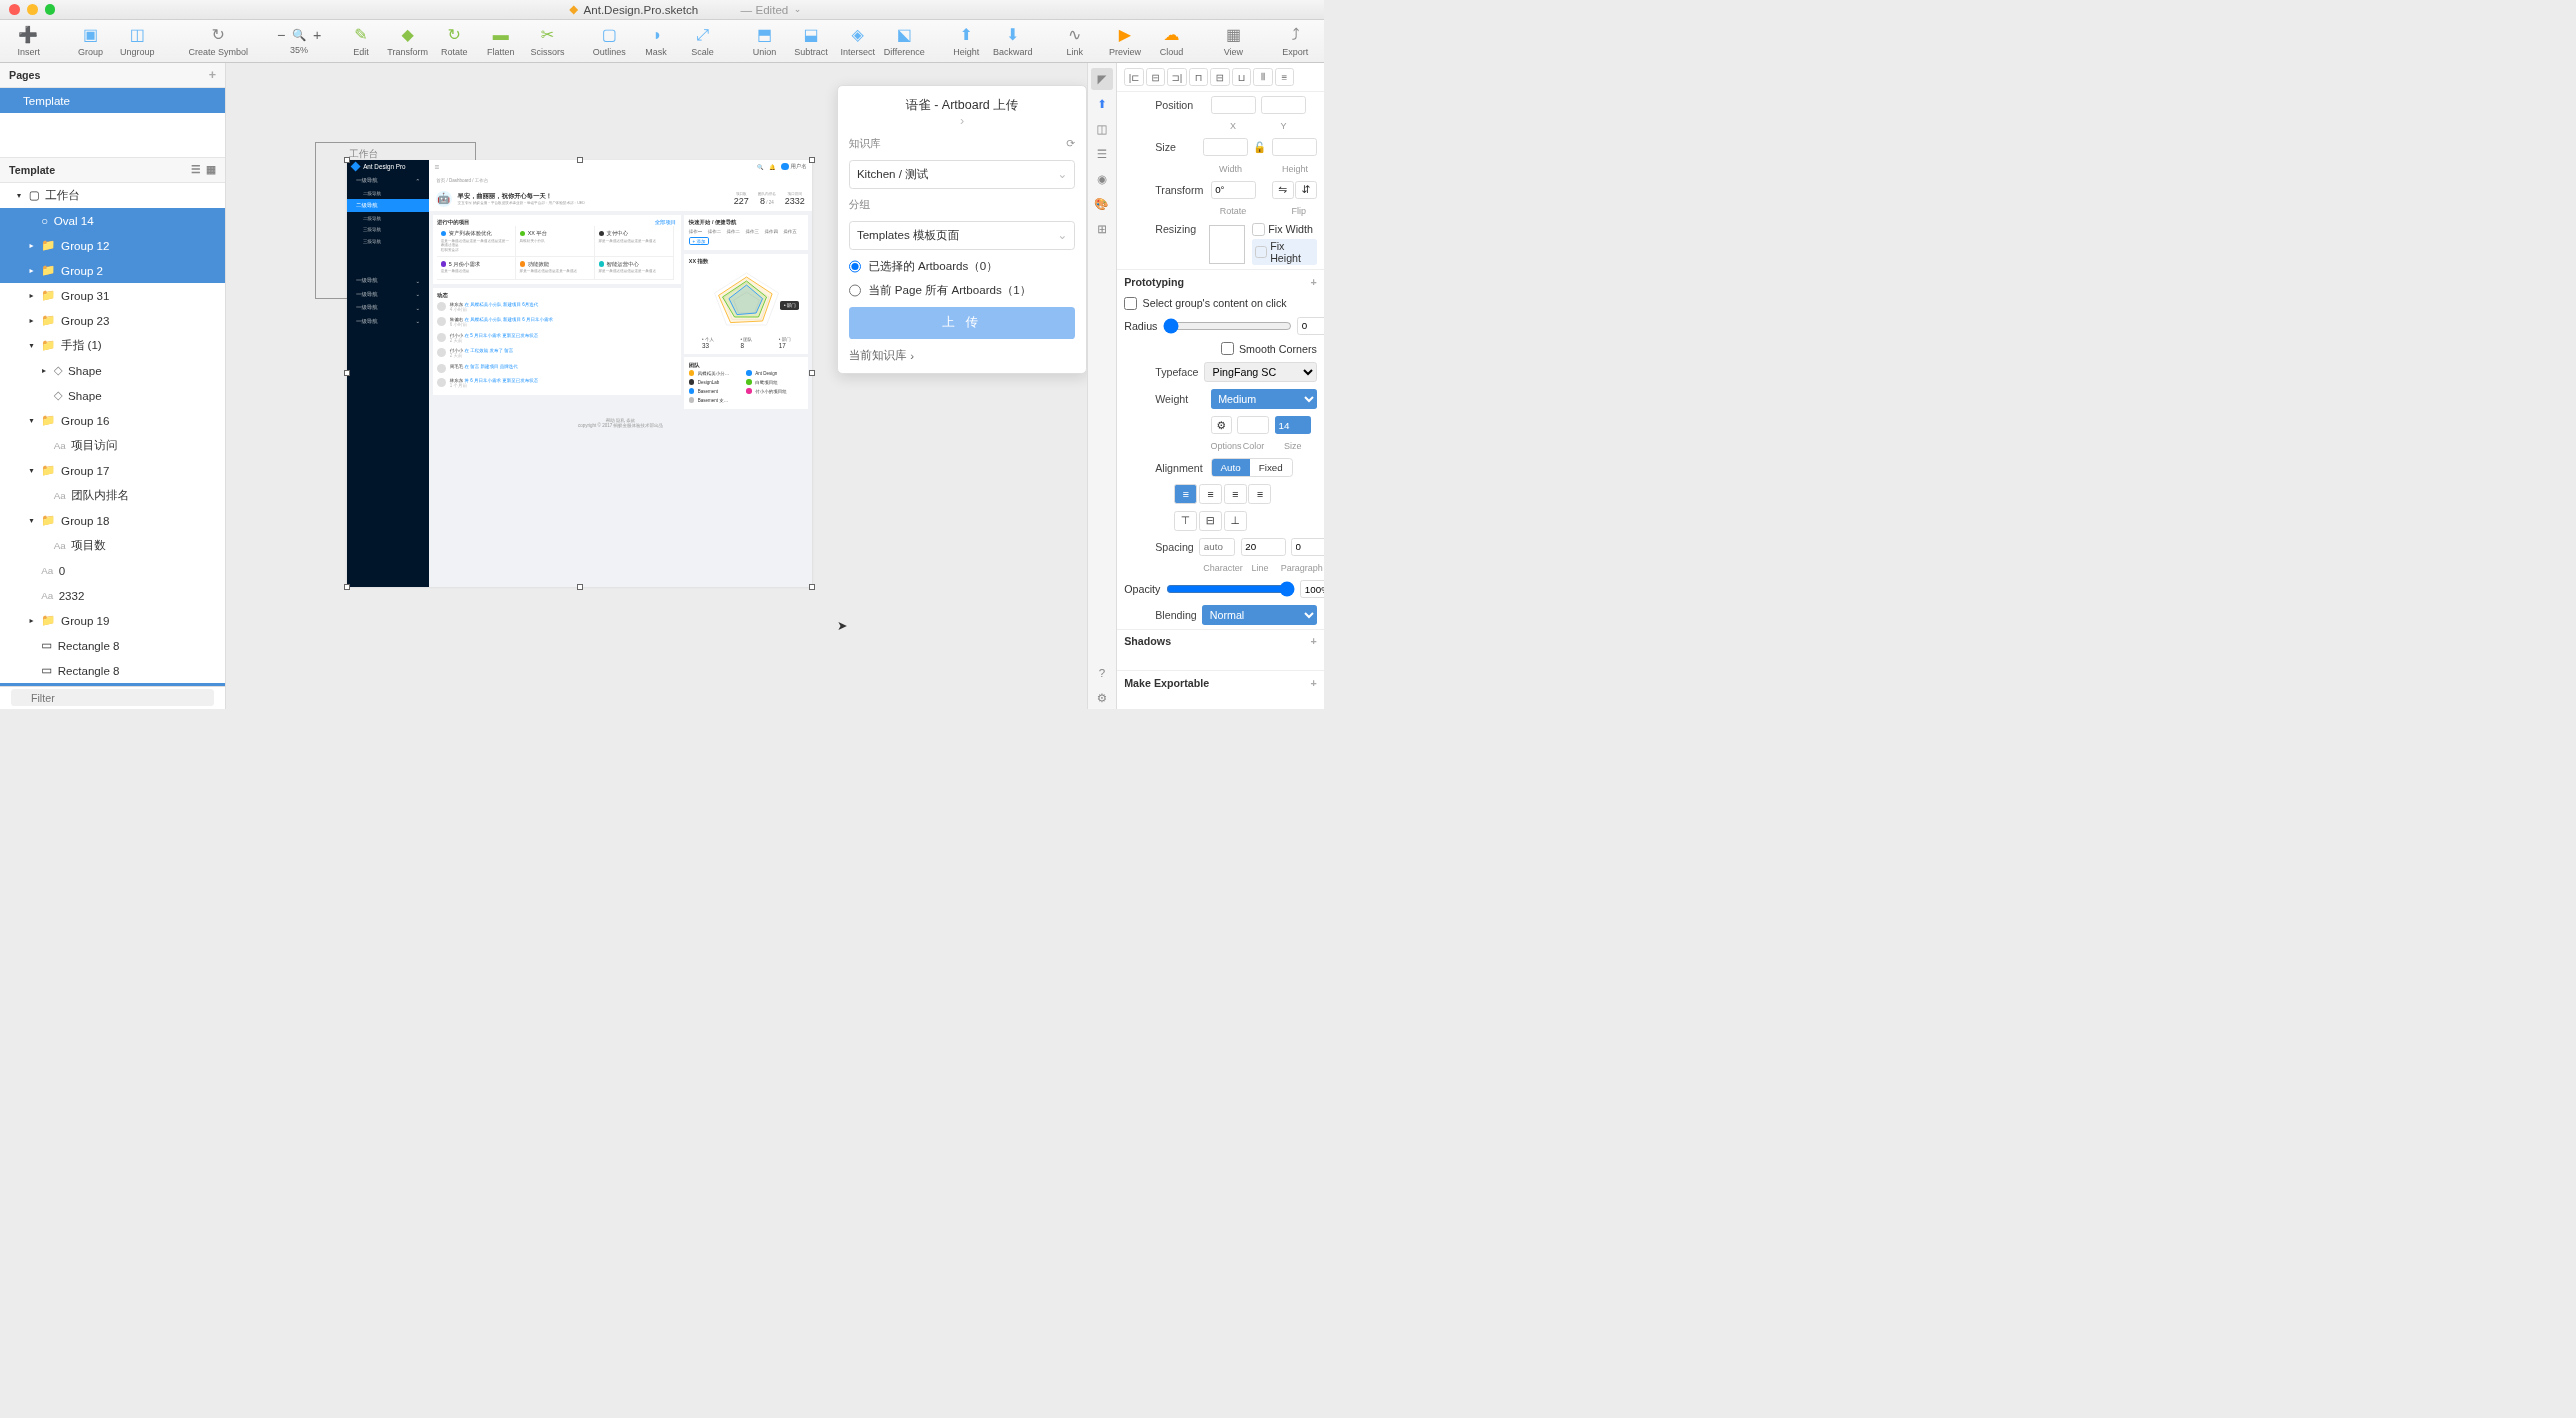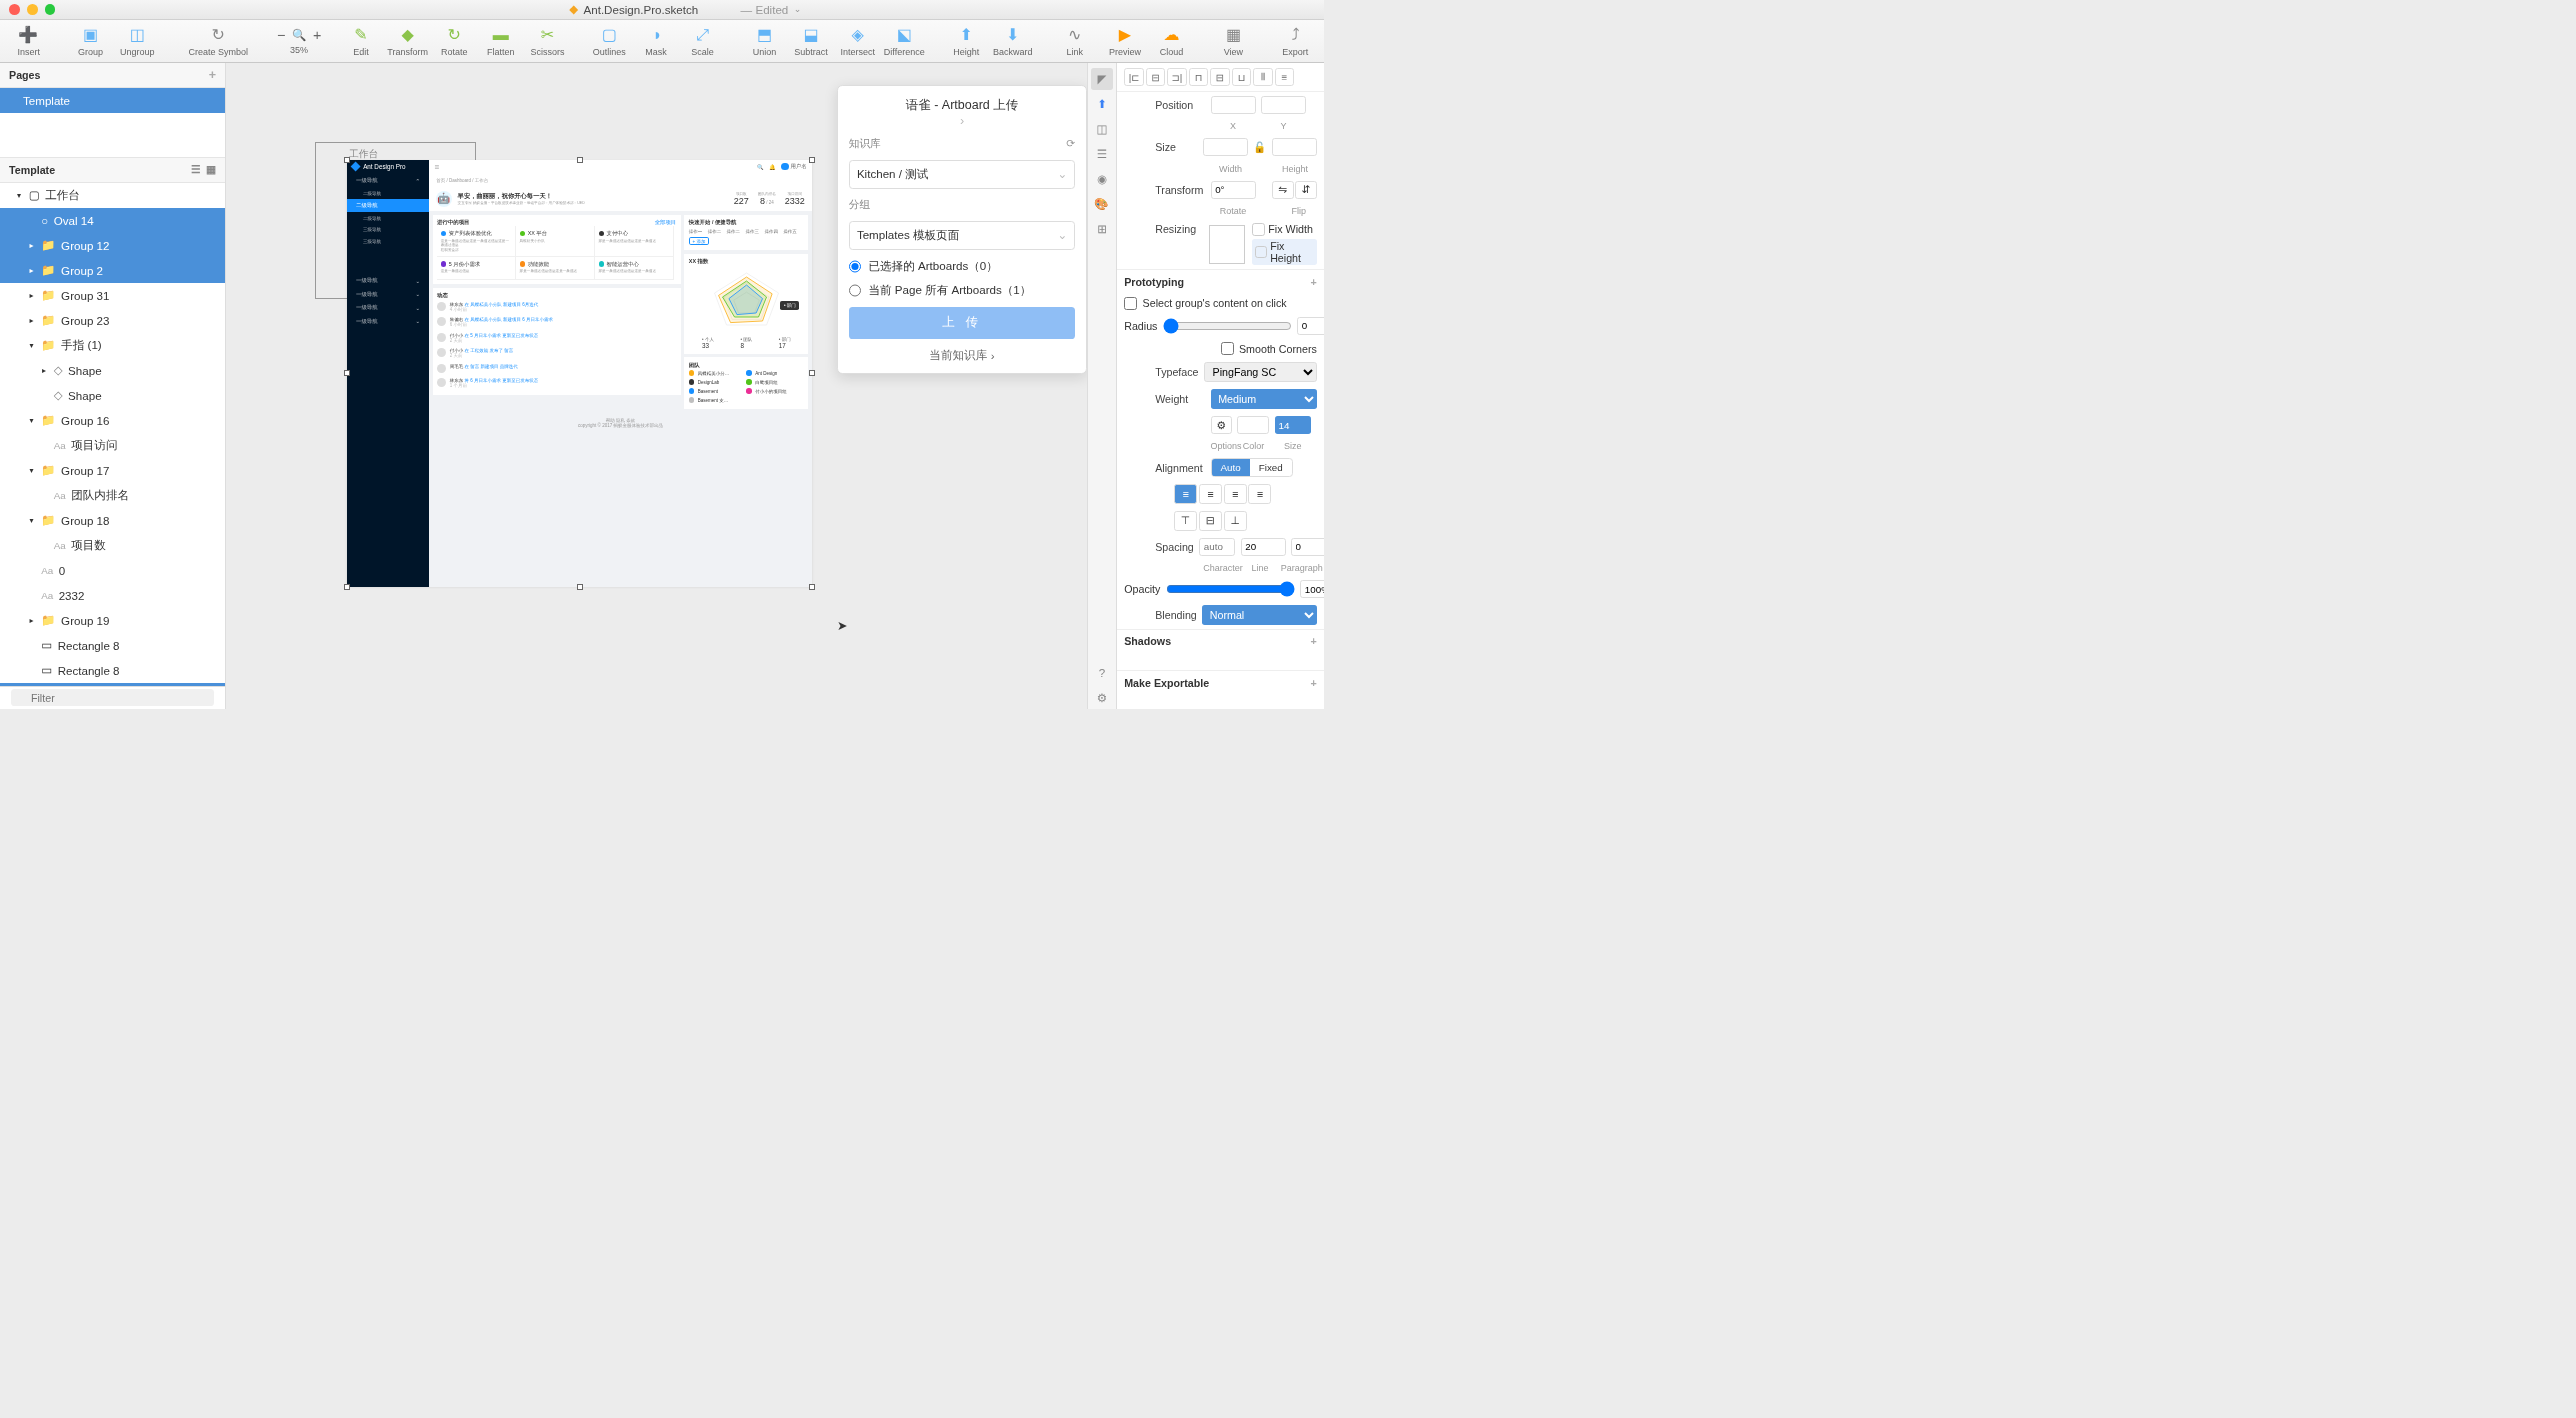--- a/index.html
+++ b/index.html
@@ -95,21 +95,21 @@
 .ab-footer { text-align: center; font-size: 4.5px; color: #999; padding: 5.4px; }
 
 
 .upload-panel { position: absolute; background: #fff; border: 0.9px solid #ddd; border-radius: 5.4px; box-shadow: 0 3.6px 14.3px rgba(0,0,0,0.12); width: 250px; padding: 10.7px; display: flex; flex-direction: column; gap: 9px; }
 .upload-panel h3 { font-size: 12.5px; font-weight: 500; display: flex; justify-content: space-between; align-items: center; flex-direction: column; }
 .upload-panel .sub-label { font-size: 10.7px; color: #888; display: flex; justify-content: space-between; align-items: center; }
 .upload-panel select, .dropdown-fake { width: 100%; height: 29px; border: 0.9px solid #ddd; border-radius: 3.6px; padding: 0 7.2px; font-size: 11.6px; display: flex; align-items: center; justify-content: space-between; background: #fff; }
 .upload-panel .radio-row { display: flex; align-items: center; gap: 7.2px; font-size: 11.6px; }
 .upload-panel .radio-row input { width: 12.5px; height: 12.5px; }
 .upload-btn { width: 100%; height: 32px; background: #8fbef5; color: #fff; border: none; border-radius: 3.6px; font-size: 12.5px; letter-spacing: 3.6px; }
-.upload-footer { font-size: 11.6px; color: #666; text-align: right; display: flex; justify-content: center; align-items: center; gap: 3.6px; }
+.upload-footer { font-size: 11.6px; color: #666; text-align: right; display: flex; justify-content: flex-start; align-items: center; gap: 3.6px; }
 
 
 .right-col { width: 29px; background: #f5f5f5; border-left: 0.9px solid #ddd; display: flex; flex-direction: column; align-items: center; padding-top: 5.4px; gap: 3.6px; }
 .right-col .tab { width: 21.5px; height: 21.5px; display: flex; align-items: center; justify-content: center; color: #888; border-radius: 2.7px; }
 .right-col .tab.active { background: #ddd; }
 .right-col .tab.blue { color: #3b82f6; }
 .right-col .spacer { flex: 1; }
 
 
 .inspector { width: 208px; background: #fff; border-left: 0.9px solid #ddd; overflow-y: auto; font-size: 10.7px; }

